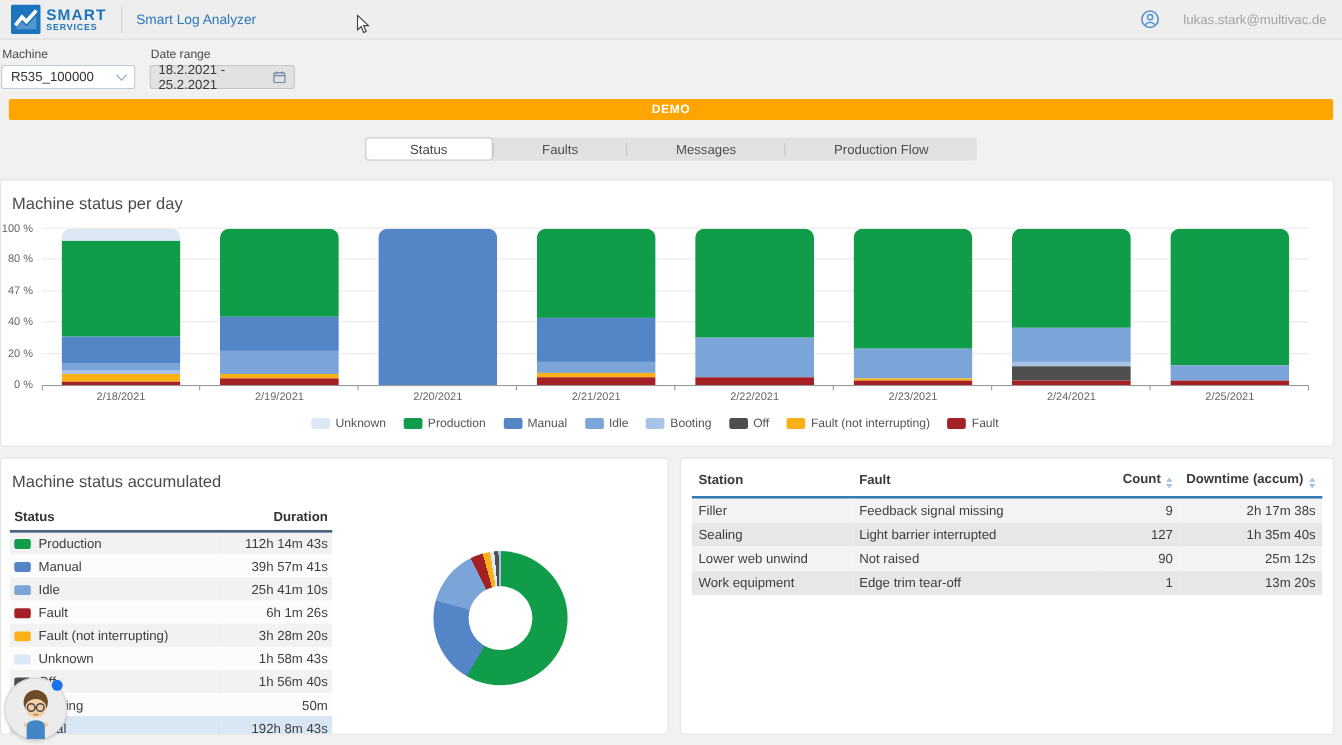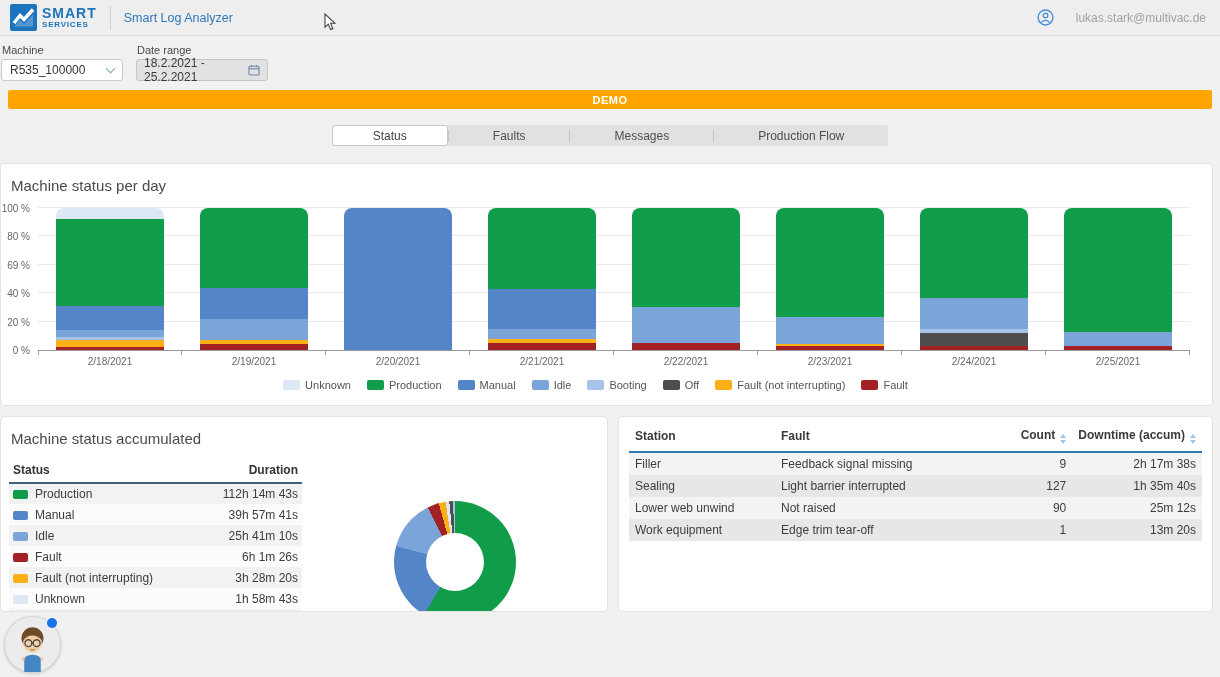--- a/index.html
+++ b/index.html
@@ -54,21 +54,21 @@
     display:flex; flex-direction:column-reverse; border-radius:8px 8px 0 0; overflow:hidden; }
   .seg { width:100%; }
   .x-labels { display:flex; margin-left:37px; }
   .x-label { flex:1; text-align:center; font-size:10px; color:#666; padding-top:5px; position:relative; }
   .x-label::after { content:""; position:absolute; right:0; top:0; width:1px; height:4px; background:#999; }
   .x-label:first-child::before { content:""; position:absolute; left:0; top:0; width:1px; height:4px; background:#999; }
   .legend { display:flex; justify-content:center; gap:16px; margin:12px 0 14px; }
   .legend-item { display:flex; align-items:center; gap:5px; font-size:11px; color:#555; }
   .legend-swatch { width:17px; height:10px; border-radius:2px; }
   
-  .bottom-row { display:flex; margin-top:10px; height:196px; }
+  .bottom-row { display:flex; margin-top:10px; height:252px; }
   .acc-panel { width:608px; display:flex; flex-direction:column; overflow:hidden; }
   .acc-content { display:flex; flex:1; }
   table { border-collapse:collapse; font-size:12px; color:#3d3d3d; }
   .acc-table { width:293px; margin-left:8px; align-self:flex-start; }
   .acc-table th { text-align:left; font-weight:bold; color:#333; padding:2px 4px 5px; border-bottom:2px solid #44607e; }
   .acc-table th.dur, .acc-table td.dur { text-align:right; }
   .acc-table td { padding:3px 4px; height:21px; }
   .acc-table tbody tr:nth-child(odd) { background:#f2f2f2; }
   .acc-table tbody tr:nth-child(even) { background:#fcfcfc; }
   .acc-table tr.total { background:#d9e6f4 !important; }
@@ -170,21 +170,21 @@
   <div class="chart-wrap">
     <div class="plot">
         <div class="gridline" style="bottom: 100%;"></div>
         <div class="gridline" style="bottom: 80%;"></div>
         <div class="gridline" style="bottom: 60%;"></div>
         <div class="gridline" style="bottom: 40%;"></div>
         <div class="gridline" style="bottom: 20%;"></div>
       <div class="y-axis">
           <div class="y-label" style="top: 0%;">100 %</div>
           <div class="y-label" style="top: 20%;">80 %</div>
-          <div class="y-label" style="top: 40%;">69 %</div>
+          <div class="y-label" style="top: 40%;">47 %</div>
           <div class="y-label" style="top: 60%;">40 %</div>
           <div class="y-label" style="top: 80%;">20 %</div>
           <div class="y-label" style="top: 100%;">0 %</div>
         </div>
       <div class="slots">
           <div class="slot">
             <div class="bar">
               <div class="seg" style="height: 2%; background: rgb(163, 33, 36);"></div>
               <div class="seg" style="height: 5%; background: rgb(251, 176, 24);"></div>
               <div class="seg" style="height: 2%; background: rgb(167, 196, 232);"></div>

